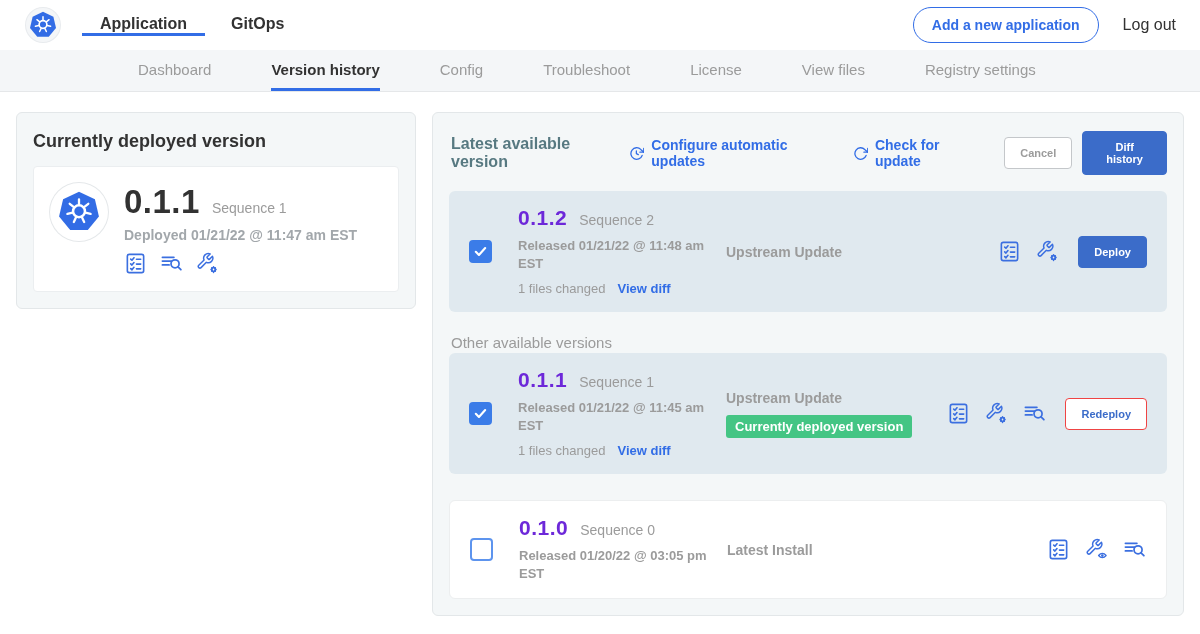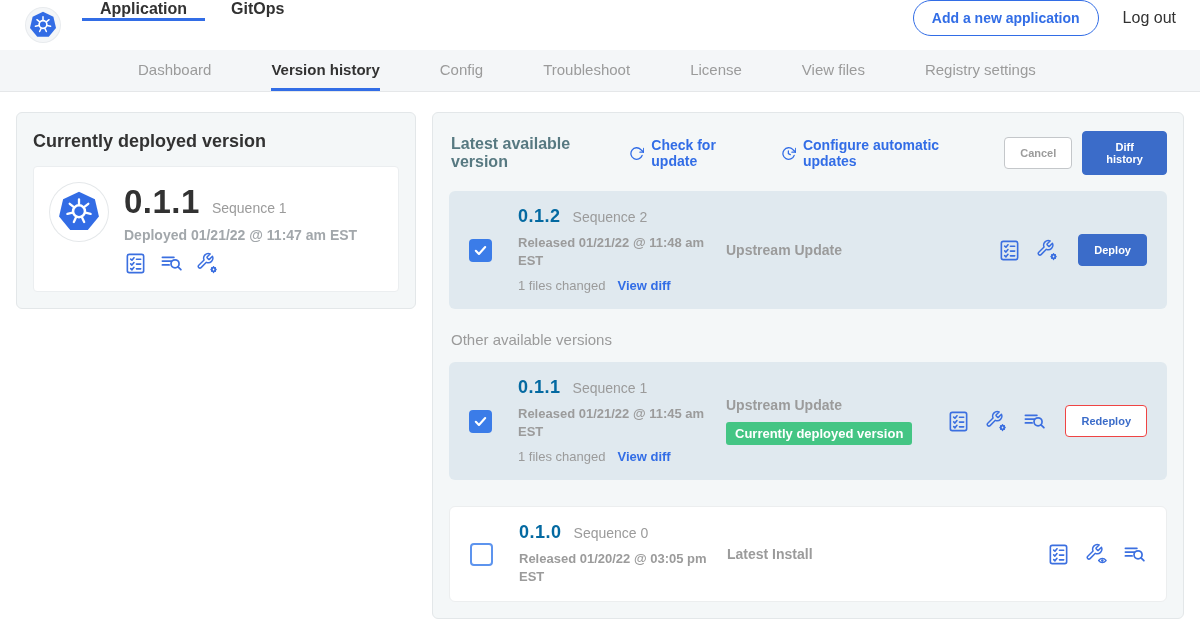--- a/index.html
+++ b/index.html
@@ -1,19 +1,19 @@
 <!DOCTYPE html>
 <html><head>
 <meta charset="utf-8">
 <style>
   * { margin:0; padding:0; box-sizing:border-box; }
   html,body { width:1200px; height:634px; font-family:"Liberation Sans","DejaVu Sans",sans-serif; background:#fff; color:#323232; overflow:hidden; }
 
   
-  .topbar { height:50px; background:#fff; display:flex; align-items:flex-start; }
+  .topbar { height:50px; background:#fff; display:flex; align-items:center; }
   .brand { width:34px; height:34px; border-radius:50%; background:#f4f6f8; box-shadow:0 0 0 1px #e8ebee; display:flex; align-items:center; justify-content:center; margin:8px 22px 8px 26px; align-self:center; }
   .brand svg { width:30px; height:30px; }
   .top-tabs { display:flex; align-items:stretch; gap:8px; }
   .top-tab { display:flex; align-items:center; padding:0 18px; font-size:16px; font-weight:700; color:#323232; border-bottom:3px solid transparent; cursor:pointer; }
   .top-tab.active { border-bottom-color:#326de6; }
   .top-right { margin-left:auto; display:flex; align-items:center; gap:24px; padding-right:24px; }
   .pill-btn { border:1px solid #326de6; color:#326de6; background:#fff; font-weight:700; font-size:14px; padding:9px 18px; border-radius:18px; cursor:pointer; font-family:inherit; }
   .logout { font-size:16px; color:#323232; font-weight:400; cursor:pointer; }
 
   
@@ -50,34 +50,34 @@
   .btn-outline { background:#fff; border:1px solid #ef4444; color:#3b6cc9; font-weight:700; }
 
   .version-card { border-radius:6px; padding:16px 20px; display:flex; align-items:center; }
   .version-card.selected { background:#e0e9ef; }
   .version-card.plain { background:#fff; border:1px solid #eceeef; }
   .checkbox { width:23px; height:23px; border-radius:4px; flex:0 0 auto; cursor:pointer; display:flex; align-items:center; justify-content:center; }
   .checkbox.checked { background:#3b7ce8; }
   .checkbox.unchecked { background:#fff; border:2px solid #5d94ee; }
   .checkbox svg { width:15px; height:15px; }
   .card-info { margin-left:26px; width:204px; display:flex; flex-direction:column; gap:9px; }
-  .card-ver { font-size:18px; font-weight:700; color:#0369a1; line-height:1; letter-spacing:.5px; }
+  .card-ver { font-size:21px; font-weight:700; color:#6d28d9; line-height:1; letter-spacing:.5px; }
   .released { font-size:13px; font-weight:600; color:#9b9b9b; line-height:1.35; max-width:190px; }
   .files-row { display:flex; align-items:center; gap:12px; font-size:13px; }
   .files-changed { color:#9b9b9b; }
   .view-diff { color:#326de6; font-weight:700; cursor:pointer; }
   .card-mid { flex:1; display:flex; flex-direction:column; gap:9px; padding-left:4px; }
   .source { font-size:14px; font-weight:600; color:#9b9b9b; }
   .badge { display:inline-block; align-self:flex-start; font-size:13px; font-weight:600; color:#fff; padding:4px 9px; border-radius:3px; }
   .badge.green { background:#44c584; }
   .badge.gray { background:#b3bec3; color:#e9edef; }
   .card-actions { display:flex; align-items:center; gap:15px; }
   .card-actions .btn { margin-left:4px; }
 
-  .other-label { font-size:15px; color:#9b9b9b; margin:22px 0 14px 2px; }
+  .other-label { font-size:15px; color:#9b9b9b; margin:22px 0 2px 2px; }
   .gap-lg { margin-top:26px; }
 </style>
 </head>
 <body>
 
 <svg width="0" height="0" style="position:absolute">
   <defs>
     <symbol id="i-k8s" viewBox="0 0 24 24">
       <polygon points="12,1.4 20.3,5.4 22.4,14.3 16.6,21.4 7.4,21.4 1.6,14.3 3.7,5.4" fill="#326ce5"></polygon>
       <circle cx="12" cy="11.6" r="3.1" fill="none" stroke="#fff" stroke-width="1.3"></circle>
@@ -194,29 +194,29 @@
       </div>
     </div>
   </section>
 
   <section class="panel right-panel">
 
     <div class="avail-header">
       <span class="avail-title">Latest available version</span>
       <span class="hdr-link">
         <svg>
-            <use href="#i-refresh"></use>
-          </svg>
-        <span>Check for update</span>
+            <use href="#i-refresh-clock"></use>
+          </svg>
+        <span>Configure automatic updates</span>
       </span>
       <span class="hdr-link">
         <svg>
-            <use href="#i-refresh-clock"></use>
-          </svg>
-        <span>Configure automatic updates</span>
+            <use href="#i-refresh"></use>
+          </svg>
+        <span>Check for update</span>
       </span>
       <button class="btn btn-cancel">Cancel</button>
       <button class="btn btn-primary">Diff history</button>
     </div>
 
     <div class="version-card selected">
       <span class="checkbox checked">
           <svg>
             <use href="#i-check"></use>
           </svg>

